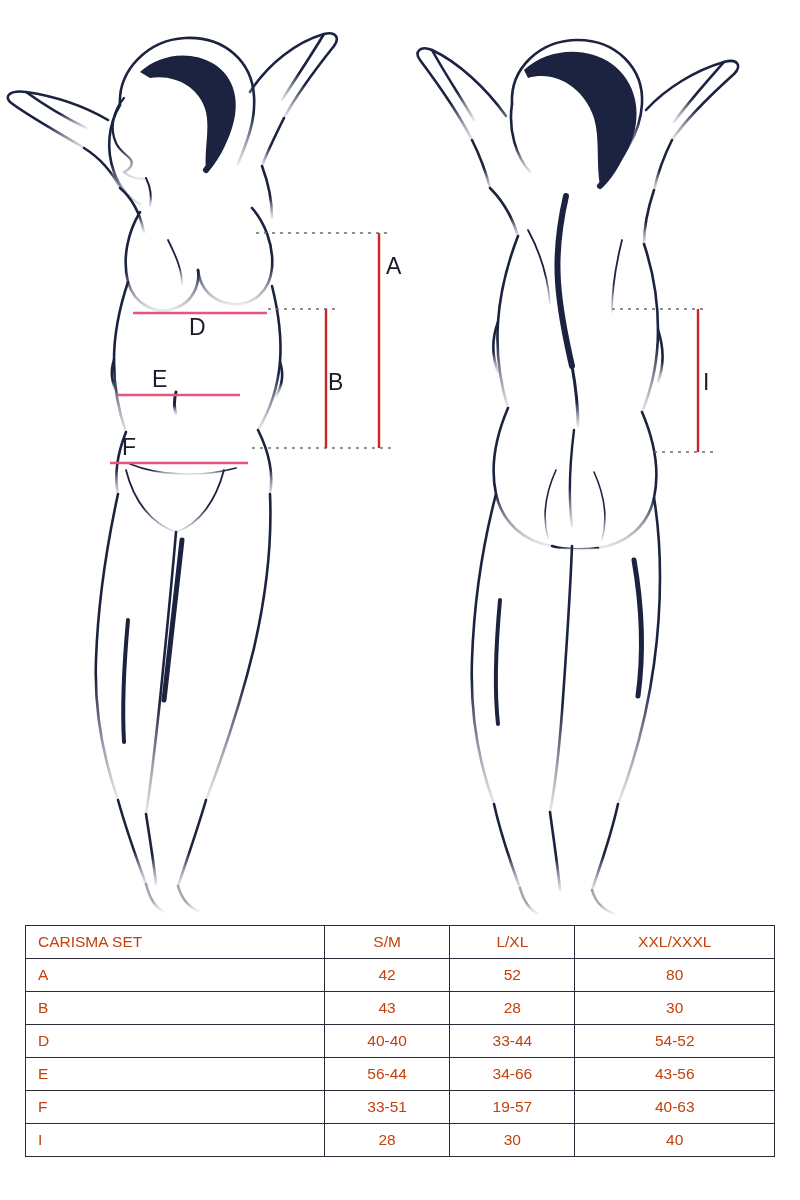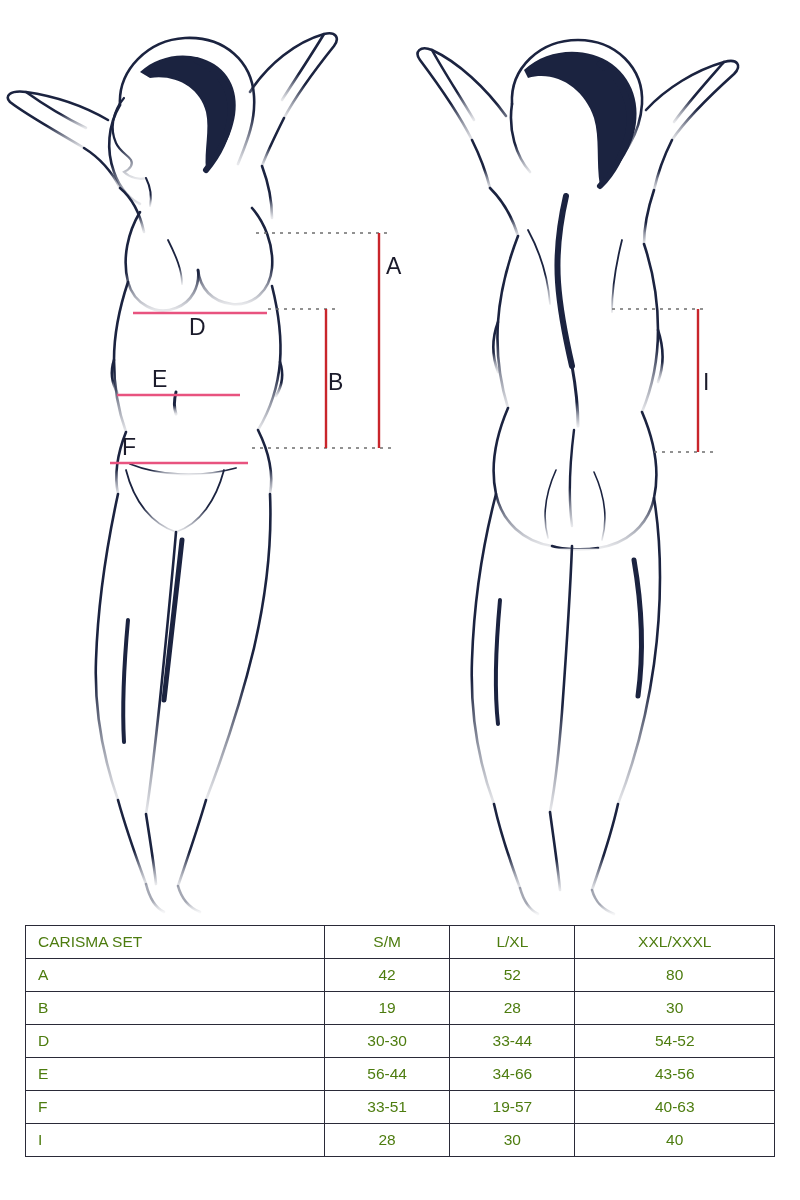--- a/index.html
+++ b/index.html
@@ -36,21 +36,21 @@
     width: 750px;
     border-collapse: collapse;
     font-size: 15.5px;
   }
   #size-table td {
     border: 1px solid #2a2a38;
     height: 32px;
     padding: 0 8px;
     text-align: center;
     vertical-align: middle;
-    color: #4d7c0f;
+    color: #c2410c;
   }
   #size-table td.rowhead {
     text-align: left;
     width: 278px;
     padding-left: 12px;
   }
 </style>
 </head>
 <body>
 
@@ -219,28 +219,28 @@
 
     <tr>
       <td class="rowhead">A</td>
       <td>42</td>
       <td>52</td>
       <td>80</td>
     </tr>
 
     <tr>
       <td class="rowhead">B</td>
-      <td>19</td>
+      <td>43</td>
       <td>28</td>
       <td>30</td>
     </tr>
 
     <tr>
       <td class="rowhead">D</td>
-      <td>30-30</td>
+      <td>40-40</td>
       <td>33-44</td>
       <td>54-52</td>
     </tr>
 
     <tr>
       <td class="rowhead">E</td>
       <td>56-44</td>
       <td>34-66</td>
       <td>43-56</td>
     </tr>

